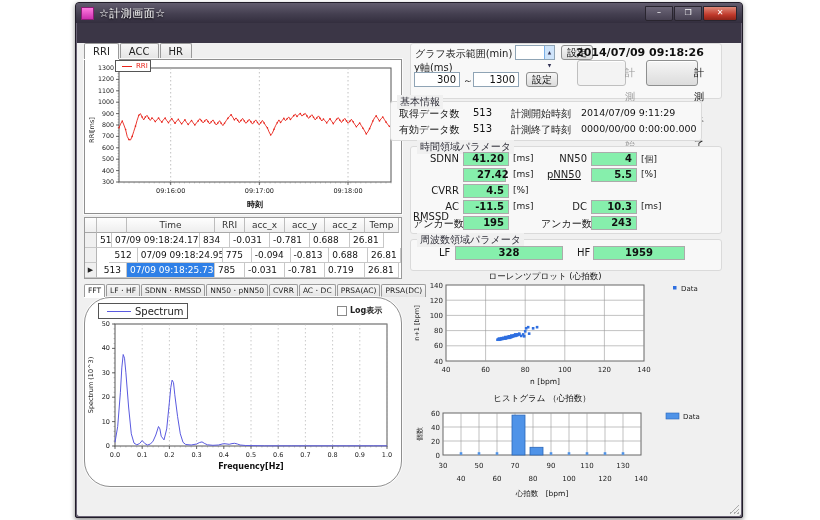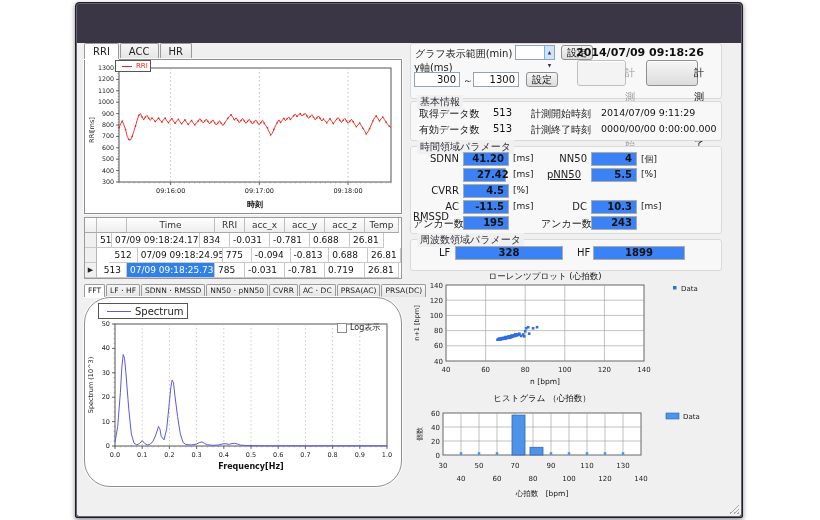--- a/index.html
+++ b/index.html
@@ -39,21 +39,21 @@
   .thead .tcell{background:linear-gradient(#fefefe,#eee);border-right:1px solid #bdbdbd;border-bottom:1px solid #a8a8a8;text-align:center;color:#333;}
   .ind{background:#f0f0f0;border-right:1px solid #b5b5b5;text-align:center;padding:0;font-size:7px;color:#222;}
   .rownum{text-align:right;padding-right:5px;}
   .sel{background:#2f80e7;color:#fff;}
 
   
   .gbox{position:absolute;border:1px solid #dadada;border-radius:3px;background:#f8f8f8;}
   .gbox-label{position:absolute;top:-7px;left:6px;font-size:10px;color:#2e2e38;background:#f0f0f0;padding:0 3px;}
   .lbl{position:absolute;font-size:10px;color:#1a1a1a;white-space:nowrap;}
   .val{position:absolute;font-size:10px;color:#111;white-space:nowrap;}
-  .vbox{position:absolute;background:#3b82f6;border:1px solid #ababab;font-size:10px;font-weight:bold;
+  .vbox{position:absolute;background:#86efac;border:1px solid #ababab;font-size:10px;font-weight:bold;
     color:#111;text-align:right;padding:0 4px;box-sizing:border-box;height:14px;line-height:12px;}
   .tb{position:absolute;background:#fff;border:1px solid #8fa4b5;font-size:10px;color:#111;
     text-align:right;padding:0 3px;box-sizing:border-box;height:15px;line-height:13px;}
   .spin{position:absolute;right:0;top:0;bottom:0;width:9px;background:#cfe4fa;border-left:1px solid #7ab0e8;
     display:flex;flex-direction:column;justify-content:space-between;font-size:4.5px;color:#335;text-align:center;}
   .btn{position:absolute;background:linear-gradient(#f6f6f6,#dcdcdc);border:1px solid #8e8f8f;border-radius:3px;
     font-size:10px;color:#111;text-align:center;box-sizing:border-box;cursor:default;}
   .btn.disabled{background:#f3f3f3;border-color:#bfbfbf;color:#9a9a9a;}
   .btn.big{font-size:10px;line-height:24px;box-shadow:inset 0 1px 0 #fff;padding-left:47px;}
 
@@ -66,20 +66,29 @@
   svg text{font-family:"DejaVu Sans","Liberation Sans",sans-serif;}
   .grip{position:absolute;right:2px;bottom:2px;width:10px;height:10px;
     background:linear-gradient(135deg,transparent 50%,#aaa 50%,#aaa 58%,transparent 58%,transparent 70%,#aaa 70%,#aaa 78%,transparent 78%,transparent 88%,#aaa 88%);}
 </style>
 </head>
 <body>
 
 <div class="stage">
   <div class="window">
 
+    <div class="titlebar">
+      <div class="app-icon"></div>
+      <div class="title-text">☆計測画面☆</div>
+      <div class="win-btns">
+        <div class="win-btn">–</div>
+        <div class="win-btn">❒</div>
+        <div class="win-btn close">✕</div>
+      </div>
+    </div>
 
 
     <div class="client">
 
       <div class="tabs tabs1" id="signal-tabs" style="left:7px;top:1px;height:15px;">
           <div class="tab active">RRI</div>
           <div class="tab">ACC</div>
           <div class="tab">HR</div>
         </div>
       <div class="panel" style="left:7px;top:16px;width:316px;height:153px;">
@@ -356,21 +365,21 @@
           <div class="tab">CVRR</div>
           <div class="tab">AC・DC</div>
           <div class="tab">PRSA(AC)</div>
           <div class="tab">PRSA(DC)</div>
         </div>
       <div class="panel" style="left:7px;top:254px;width:316px;height:188px;border-radius:26px;">
         <div class="legendbox" style="left:13px;top:5px;height:14px;padding:0 4px;">
           <span class="legline" style="width:24px;border-color:#5a5ae0;"></span>
           <span style="font-size:10px;color:#222;">Spectrum</span>
         </div>
-        <div class="chkwrap" style="left:252px;top:24px;">
+        <div class="chkwrap" style="left:252px;top:7px;font-weight:bold;">
           <span class="chk"></span>
           <span class="chklabel">Log表示</span>
         </div>
         <svg id="svg-spectrum" width="314" height="186">
             <rect x="30" y="26" width="272" height="122" fill="#fff" stroke="#555" stroke-width="1"></rect>
             <line x1="57.2" y1="26" x2="57.2" y2="148" stroke="#b3b3b3" stroke-width="0.7" stroke-dasharray="1.5,2.5"></line>
             <line x1="84.4" y1="26" x2="84.4" y2="148" stroke="#b3b3b3" stroke-width="0.7" stroke-dasharray="1.5,2.5"></line>
             <line x1="111.60000000000001" y1="26" x2="111.60000000000001" y2="148" stroke="#b3b3b3" stroke-width="0.7" stroke-dasharray="1.5,2.5"></line>
             <line x1="138.8" y1="26" x2="138.8" y2="148" stroke="#b3b3b3" stroke-width="0.7" stroke-dasharray="1.5,2.5"></line>
             <line x1="166" y1="26" x2="166" y2="148" stroke="#b3b3b3" stroke-width="0.7" stroke-dasharray="1.5,2.5"></line>
@@ -509,21 +518,21 @@
         <span class="lbl" style="left:3px;top:17px;">y軸(ms)</span>
         <span class="tb" style="left:3px;top:28px;width:46px;">300</span>
         <span class="lbl" style="left:52px;top:30px;">～</span>
         <span class="tb" style="left:62px;top:28px;width:46px;">1300</span>
         <span class="btn" style="left:115px;top:28px;width:32px;height:15px;line-height:13px;">設定</span>
         <span class="val" style="left:165px;top:2px;font-size:11px;font-weight:bold;">2014/07/09 09:18:26</span>
         <span class="btn big disabled" style="left:166px;top:16px;width:48px;height:26px;">計測開始</span>
         <span class="btn big" style="left:235px;top:16px;width:52px;height:26px;">計測終了</span>
       </div>
 
-      <div class="gbox" style="left:333px;top:58px;width:310px;height:38px;">
+      <div class="gbox" style="left:313px;top:58px;width:310px;height:38px;">
         <span class="gbox-label">基本情報</span>
         <span class="lbl" style="left:8px;top:5px;">取得データ数</span>
         <span class="val" style="left:82px;top:5px;">513</span>
         <span class="lbl" style="left:120px;top:5px;">計測開始時刻</span>
         <span class="val" style="left:190px;top:5px;font-size:9.5px;">2014/07/09 9:11:29</span>
         <span class="lbl" style="left:8px;top:21px;">有効データ数</span>
         <span class="val" style="left:82px;top:21px;">513</span>
         <span class="lbl" style="left:120px;top:21px;">計測終了時刻</span>
         <span class="val" style="left:190px;top:21px;font-size:9.5px;">0000/00/00 0:00:00.000</span>
       </div>
@@ -555,21 +564,21 @@
           <span class="vbox" style="left: 52px; top: 69px; width: 46px;">195</span>
           <span class="lbl" style="left: 130px; top: 70px; width: 46px; text-align: right;">アンカー数</span>
           <span class="vbox" style="left: 180px; top: 69px; width: 46px;">243</span>
         </div>
 
       <div class="gbox" style="left:333px;top:196px;width:310px;height:30px;">
         <span class="gbox-label">周波数領域パラメータ</span>
         <span class="lbl" style="left:28px;top:7px;">LF</span>
         <span class="vbox" style="left:44px;top:6px;width:108px;text-align:center;">328</span>
         <span class="lbl" style="left:166px;top:7px;">HF</span>
-        <span class="vbox" style="left:182px;top:6px;width:92px;text-align:center;">1899</span>
+        <span class="vbox" style="left:182px;top:6px;width:92px;text-align:center;">1959</span>
       </div>
 
       <svg id="svg-lorenz" width="318" height="121" style="position:absolute;left:333px;top:228px;">
           <text x="135" y="8" font-size="8.5" text-anchor="middle" fill="#111">ローレンツプロット (心拍数)</text>
           <rect x="36" y="14" width="198" height="76" fill="#fff" stroke="#666" stroke-width="1"></rect>
           <line x1="75.6" y1="14" x2="75.6" y2="90" stroke="#999" stroke-width="0.6"></line>
           <line x1="36" y1="74.8" x2="234" y2="74.8" stroke="#999" stroke-width="0.6"></line>
           <line x1="115.2" y1="14" x2="115.2" y2="90" stroke="#999" stroke-width="0.6"></line>
           <line x1="36" y1="59.599999999999994" x2="234" y2="59.599999999999994" stroke="#999" stroke-width="0.6"></line>
           <line x1="154.8" y1="14" x2="154.8" y2="90" stroke="#999" stroke-width="0.6"></line>

